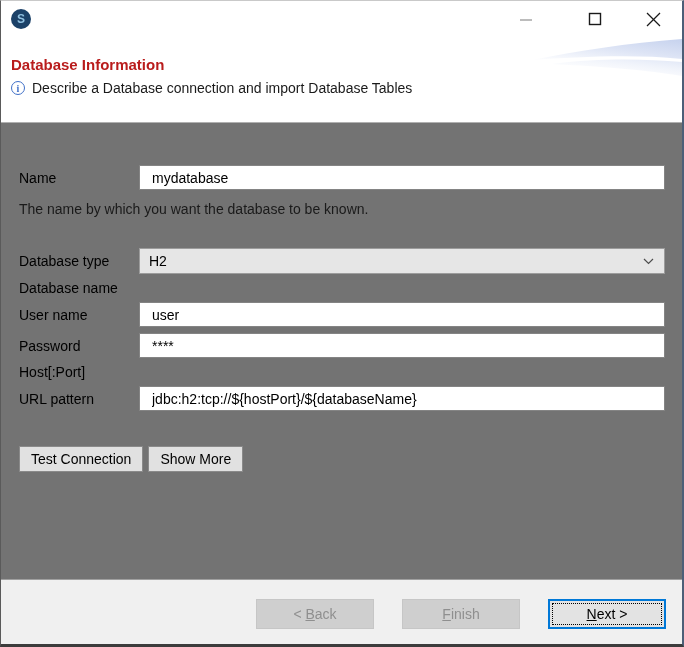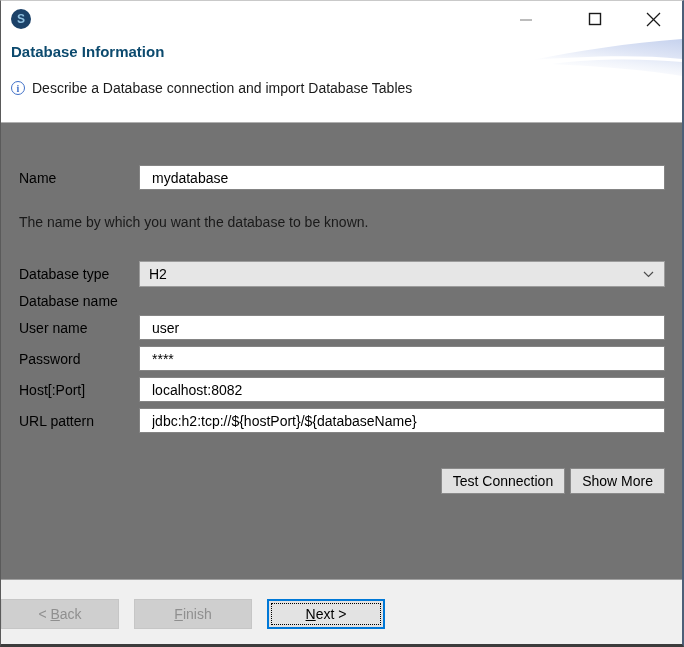--- a/index.html
+++ b/index.html
@@ -17,53 +17,53 @@
     background:#1b4168; color:#8fc0e0; font-size:12px; font-weight:bold;
     display:flex; align-items:center; justify-content:center;
   }
   .winbtn { position:absolute; top:11px; background:transparent; border:none; cursor:default; }
   .btn-min { left:512px; width:26px; height:16px; }
   .btn-max { left:581px; width:26px; height:16px; }
   .btn-close { left:639px; width:26px; height:16px; }
   
   .banner { position:relative; height:85px; background:#ffffff; border-bottom:1px solid #b0b0b0; flex:0 0 auto; overflow:hidden; }
   .swoosh { position:absolute; right:0; top:0px; }
-  .banner-title { position:absolute; left:10px; top:5px; font-size:15px; font-weight:bold; color:#0c4a6e; }
+  .banner-title { position:absolute; left:10px; top:18px; font-size:15px; font-weight:bold; color:#b91c1c; }
   .banner-msg { position:absolute; left:10px; top:42px; display:flex; align-items:center; gap:7px; }
   .info-icon {
     width:14px; height:14px; border-radius:50%; border:1px solid #4070c8; color:#4070c8;
     font-size:10px; font-weight:bold; font-family:"Liberation Serif", serif;
     display:flex; align-items:center; justify-content:center; flex:0 0 auto;
   }
   .banner-msg-text { font-size:14px; color:#1a1a1a; }
   
   .content { flex:1 1 auto; background:#737373; padding:0 17px 0 18px; }
   .row { display:flex; align-items:center; }
   .row + .row { margin-top:6px; }
   .lbl { width:120px; flex:0 0 auto; font-size:14px; color:#000; }
   .field {
     flex:1 1 auto; height:25px; border:1px solid #848484; background:#fff;
     font-size:14px; color:#000; padding:0 12px; font-family:"Liberation Sans", sans-serif; outline:none;
   }
   .row-name { margin-top:42px; }
-  .help { margin-top:24px; font-size:14px; color:#1a1a1a; }
+  .help { margin-top:11px; font-size:14px; color:#1a1a1a; }
   .row-type { margin-top:31px; }
   .select {
     flex:1 1 auto; height:25px; border:1px solid #9c9c9c; background:#e6e6e6;
     display:flex; align-items:center; padding:12px 9px; font-size:14px; color:#000; position:relative;
   }
   .select .chev { position:absolute; right:10px; top:9px; }
-  .inline-actions { margin-top:35px; display:flex; gap:5px;justify-content:flex-end; }
+  .inline-actions { margin-top:35px; display:flex; gap:5px; }
   .btn {
     height:26px; background:#e1e1e1; border:1px solid #8a8a8a; font-size:14px; color:#000;
     padding:0 11px; font-family:"Liberation Sans", sans-serif; cursor:default;
   }
   
   .footer { flex:0 0 65px; background:#f0f0f0; border-top:1px solid #a0a0a0;
-    display:flex; justify-content:flex-start; align-items:flex-start; gap:15px; padding:19px 16px 0 0; }
+    display:flex; justify-content:flex-end; align-items:flex-start; gap:28px; padding:19px 16px 0 0; }
   .fbtn { width:118px; height:30px; font-size:14px; font-family:"Liberation Sans", sans-serif; cursor:default; }
   .fbtn.disabled { background:#cfcfcf; border:1px solid #c6c6c6; color:#8f8f8f; }
   .fbtn.normal { background:#e1e1e1; border:1px solid #8a8a8a; color:#000; }
   .fbtn.default {
     background:#e3e3e3; border:2px solid #0078d7; color:#000; position:relative;
   }
   .fbtn.default::before { content:''; position:absolute; inset:2px; border:1px dotted #000; pointer-events:none; }
   .mn { text-decoration:underline; }
 </style>
 </head>
@@ -141,21 +141,20 @@
       <input class="field" type="text" value="user" style="">
     </div>
 
     <div class="row">
       <span class="lbl">Password</span>
       <input class="field" type="text" value="****" style="">
     </div>
 
     <div class="row">
       <span class="lbl">Host[:Port]</span>
-      <input class="field" type="text" value="localhost:8082" style="">
     </div>
 
     <div class="row">
       <span class="lbl">URL pattern</span>
       <input class="field" type="text" value="jdbc:h2:tcp://${hostPort}/${databaseName}" style="">
     </div>
 
     <div class="inline-actions">
       <button class="btn">Test Connection</button>
       <button class="btn">Show More</button>

